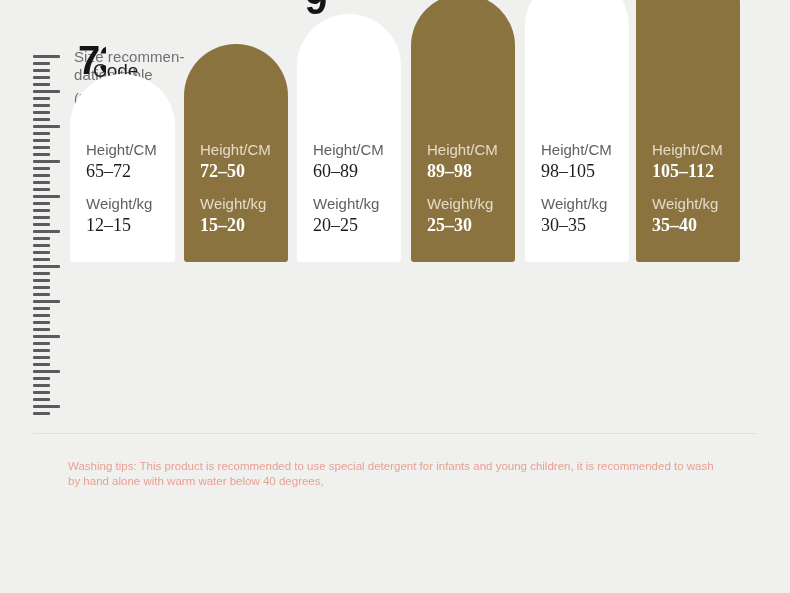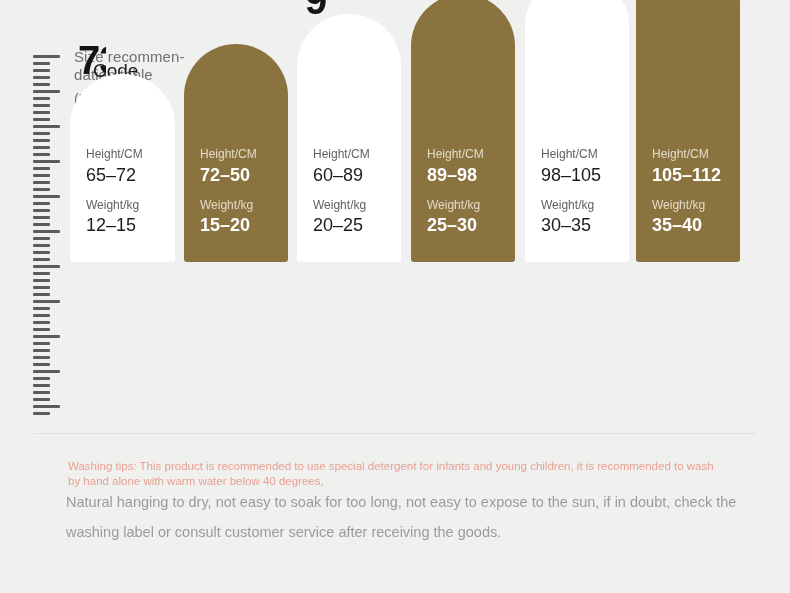--- a/index.html
+++ b/index.html
@@ -113,28 +113,29 @@
   .card.dark {
     background: #8b7340;
   }
   .card .inner {
     position: absolute;
     left: 16px;
     right: 10px;
     bottom: 26px;
   }
   .lbl {
-    font-size: 12px;
+    font-size: 15px;
     line-height: 1.15;
     margin-bottom: 3px;
   }
   .val {
     font-size: 18px;
     line-height: 1.15;
     font-weight: 400;
+    font-family: Liberation Serif, serif;
   }
   .block + .block { margin-top: 13px; }
 
   .card.light .lbl { color: #5f5f5f; }
   .card.light .val { color: #1c1c1c; }
   .card.dark  .lbl { color: #e3dcc8; }
   .card.dark  .val { color: #ffffff; font-weight: 600; }
 
   
   #divider {
@@ -318,15 +319,14 @@
               <div class="val">35–40</div>
             </div>
           </div>
         </div>
       </div>
     </div>
 
   <div id="divider"></div>
 
   <div id="tips">Washing tips: This product is recommended to use special detergent for infants and young children, it is recommended to wash by hand alone with warm water below 40 degrees,</div>
-  <div id="notes">Natural hanging to dry, not easy to soak for too long, not easy to expose to the sun, if in doubt, check the washing label or consult customer service after receiving the goods.</div>
 
 </div>
 
 </body></html>

